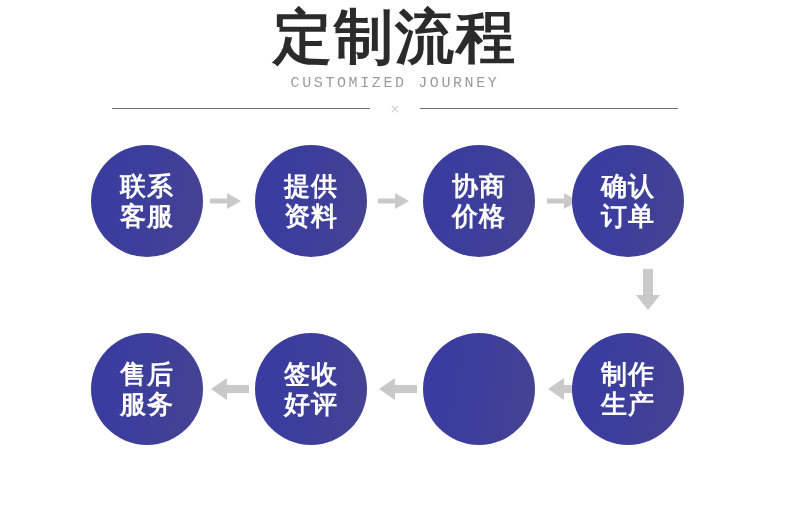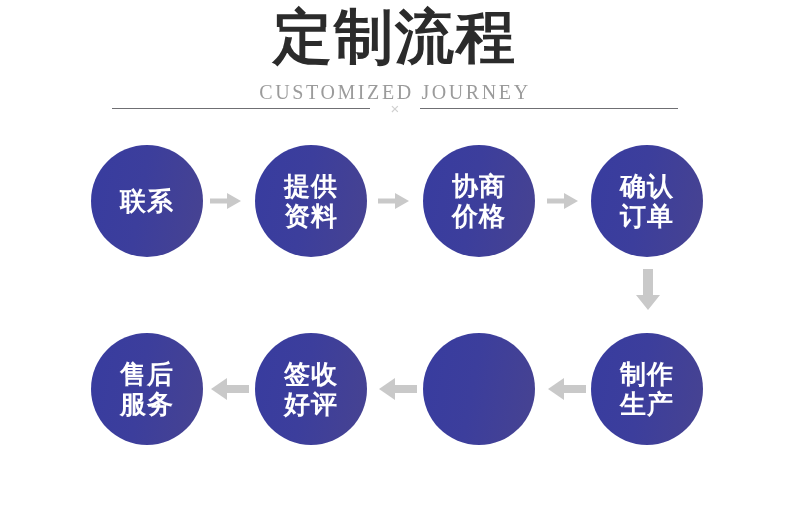--- a/index.html
+++ b/index.html
@@ -32,28 +32,28 @@
     margin: 0;
     padding-top: 4px;
     font-size: 59px;
     line-height: 66px;
     font-weight: bold;
     color: #2b2b2b;
     letter-spacing: 2px;
     font-family: "DejaVu Sans", "Liberation Sans", sans-serif;
   }
   .sub-title {
-    margin: 8px;
+    margin: 0;
     padding-top: 5px;
-    font-size: 20px;
+    font-size: 15px;
     line-height: 18px;
     font-weight: normal;
     color: #9b9b9b;
     letter-spacing: 2.6px;
-    font-family: Liberation Serif, serif;
+    font-family: Liberation Mono, monospace;
   }
 
   
   .divider {
     position: absolute;
     left: 112px;
     top: 99px;
     width: 566px;
     height: 20px;
   }
@@ -107,21 +107,21 @@
     letter-spacing: 1px;
     text-align: center;
     white-space: nowrap;
     font-family: "DejaVu Sans", "Liberation Sans", sans-serif;
   }
 
   
   .node.pos-1 { left: 91px;  }
   .node.pos-2 { left: 255px; }
   .node.pos-3 { left: 423px; }
-  .node.pos-4 { left: 591px; }
+  .node.pos-4 { left: 572px; }
 
   
   .arrow {
     position: absolute;
     display: block;
   }
   .arrow-h {
     top: 42px;
     width: 36px;
     height: 28px;
@@ -154,20 +154,21 @@
   <div class="divider">
     <span class="divider-line left"></span>
     <span class="divider-x">×</span>
     <span class="divider-line right"></span>
   </div>
 
   <div class="flow-row row-top">
 
     <div class="node pos-1">
       <span class="node-label">联系</span>
+      <span class="node-label">客服</span>
     </div>
 
     <svg class="arrow arrow-h small gap-1" viewBox="0 0 32 24">
       <path d="M0 9.5 H17 V4 L31 12 L17 20 V14.5 H0 Z" fill="#c9c9c9"></path>
     </svg>
 
     <div class="node pos-2">
       <span class="node-label">提供</span>
       <span class="node-label">资料</span>
     </div>

